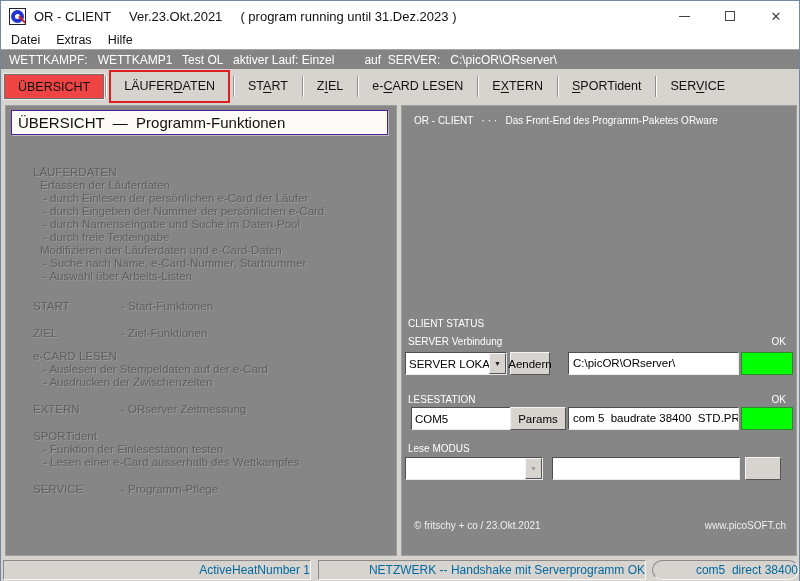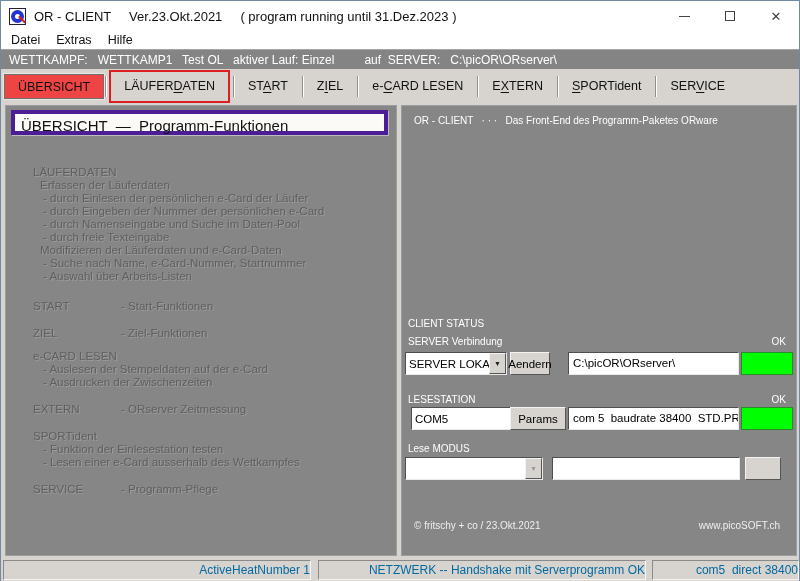--- a/index.html
+++ b/index.html
@@ -33,21 +33,21 @@
   .tab.selected { background:#ef4444; border:1px solid #707070; box-shadow:0 0 0 1px #e9e7e2; }
   .sep { width:1px; height:21px; background:#8f8f8f; box-shadow:1px 0 0 #ffffff; margin:0 1px; flex:none; }
   .red-box { border:2px solid #de1f1f; padding:2px 3px; margin:0 2px; }
 
   
   .main { position:absolute; left:0; top:102px; width:100%; height:455px; background:#d7d4cf; }
   .panel { position:absolute; top:2px; height:451px; background:#868686; border:1px solid #9d9d9d; }
   .panel-left { left:4px; width:392px; }
   .panel-right { left:400px; width:396px; }
 
-  .heading-box { position:absolute; left:5px; top:4px; width:377px; height:25px; background:#fbfaf7; border:4px solid #4c1d95; box-shadow:1px 1px 0 rgba(255,255,255,.45); font-size:15px; line-height:23px; padding-left:6px; color:#111; white-space:pre; }
+  .heading-box { position:absolute; left:5px; top:4px; width:377px; height:25px; background:#fbfaf7; border:1px solid #4c1d95; box-shadow:1px 1px 0 rgba(255,255,255,.45); font-size:15px; line-height:23px; padding-left:6px; color:#111; white-space:pre; }
 
   .lsec { position:absolute; left:27px; right:6px; font-size:11.5px; line-height:13px; color:#5f5f5f; text-shadow:1px 1px 0 rgba(255,255,255,.18); }
   .lrow { display:flex; }
   .ltitle { width:88px; flex:none; }
   .l1 { padding-left:7px; }
   .l2 { padding-left:10px; }
 
   
   .rp-text { position:absolute; color:#ffffff; font-size:10px; white-space:pre; }
   .wrow { position:absolute; left:0; width:100%; height:23px; }
@@ -59,21 +59,21 @@
   .field { position:absolute; top:0; height:23px; background:#ffffff; border:1px solid; border-color:#4f4f4f #e9e9e9 #e9e9e9 #4f4f4f; font-size:11.5px; line-height:21px; padding-left:4px; white-space:pre; color:#000; overflow:hidden; }
   .indicator { position:absolute; top:0; height:23px; }
   .ind-green { background:#00ff00; border:1px solid #2a8a2a; }
   .ind-gray { background:#d7d4cf; border:1px solid; border-color:#f3f3f3 #555 #555 #f3f3f3; }
 
   
   .statusbar { position:absolute; left:0; top:557px; width:100%; height:24px; background:#d7d4cf; }
   .sb-cell { position:absolute; top:2px; height:20px; border:1px solid; border-color:#8a8a8a #f4f4f4 #f4f4f4 #8a8a8a; font-size:12px; line-height:18px; padding-left:4px; color:#0369a1; white-space:pre; overflow:hidden;text-align:right; }
   .sb-1 { left:2px; width:308px; }
   .sb-2 { left:317px; width:328px; }
-  .sb-3 { left:651px; width:147px; }
+  .sb-3 { left:651px; width:147px;border-radius:10px; }
 </style>
 </head>
 <body>
 
 <div class="window">
 
   <div class="titlebar">
     <span class="app-icon">
       <span class="ring"></span>
       <span class="slash"></span>
@@ -205,21 +205,21 @@
       <div class="wrow" style="top:351px;">
         <div class="combo disabled" style="left:3px; width:138px;">
           <span class="combo-val"></span>
           <span class="combo-btn">▼</span>
         </div>
         <div class="field" style="left:150px; width:188px;"></div>
         <div class="indicator ind-gray" style="left:343px; width:36px;"></div>
       </div>
 
       <div class="rp-text" style="left:12px; top:414px; color:#efefef;">© fritschy + co / 23.Okt.2021</div>
-      <div class="rp-text" style="right:16px; top:414px; color:#efefef;">www.picoSOFT.ch</div>
+      <div class="rp-text" style="right:10px; top:414px; color:#efefef;">www.picoSOFT.ch</div>
     </div>
   </div>
 
   <div class="statusbar">
     <div class="sb-cell sb-1">ActiveHeatNumber 1</div>
     <div class="sb-cell sb-2">NETZWERK -- Handshake mit Serverprogramm OK</div>
     <div class="sb-cell sb-3">com5  direct 38400</div>
   </div>
 
 </div>

